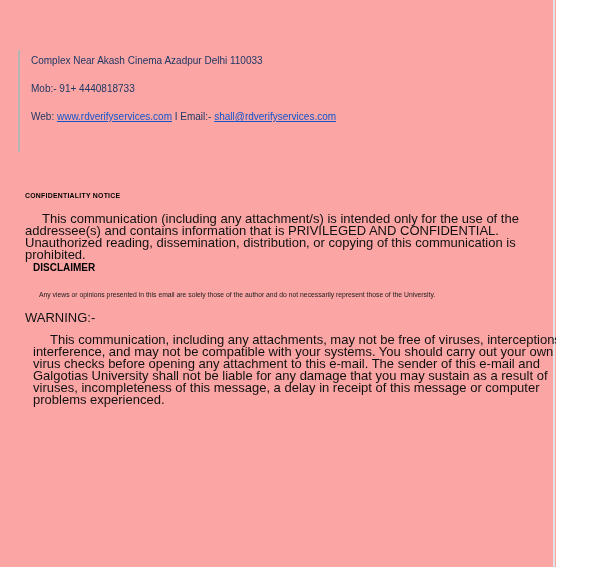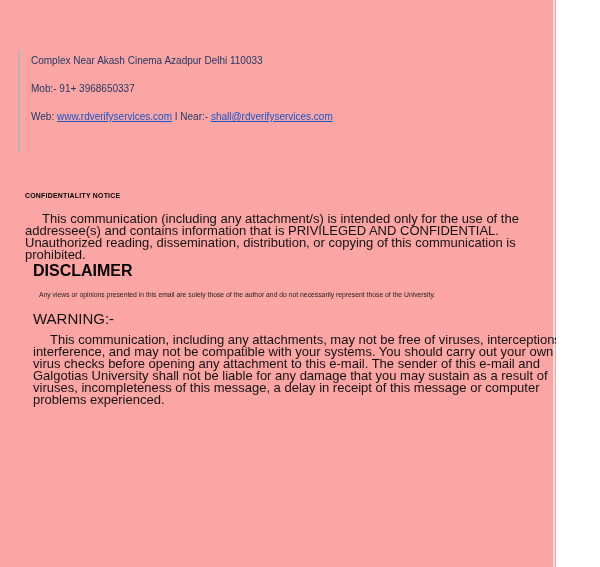--- a/index.html
+++ b/index.html
@@ -56,54 +56,54 @@
     font-size: 13px;
     line-height: 12px;
     text-indent: 17px;
     width: 545px;
     color: #111111;
     text-align: left;
   }
   .conf-body { top: 213px; left: 0; }
   .disclaimer-heading {
     top: 262px; left: 8px;
-    font-size: 16px;
+    font-size: 10px;
     font-weight: bold;
     color: #000000;
     white-space: nowrap;
   }
   .disclaimer-body {
     top: 290px; left: 14px;
     font-size: 6.8px;
     line-height: 9px;
     width: 520px;
     color: #1c1c1c;
   }
   .warning-heading {
-    top: 310px; left: 8px;
-    font-size: 15px;
+    top: 310px; left: 0;
+    font-size: 13px;
     font-weight: normal;
     color: #111111;
     white-space: nowrap;
   }
   .warning-body { top: 334px; left: 8px; }
 </style>
 </head>
 <body>
 
 <div class="page">
 
   <div class="right-edge"></div>
 
   <div class="quote-bar"></div>
 
   <div class="signature">
     <p>Complex Near Akash Cinema Azadpur Delhi 110033</p>
-    <p>Mob:- 91+ 3968650337</p>
-    <p><span>Web: </span><a href="#">www.rdverifyservices.com</a><span> I Near:- </span><a href="#">shall@rdverifyservices.com</a></p>
+    <p>Mob:- 91+ 4440818733</p>
+    <p><span>Web: </span><a href="#">www.rdverifyservices.com</a><span> I Email:- </span><a href="#">shall@rdverifyservices.com</a></p>
   </div>
 
   <div class="notices">
     <div class="conf-heading">CONFIDENTIALITY NOTICE</div>
     <p class="body-para conf-body">This communication (including any attachment/s) is intended only for the use of the addressee(s) and contains information that is PRIVILEGED AND CONFIDENTIAL. Unauthorized reading, dissemination, distribution, or copying of this communication is prohibited.</p>
 
     <div class="disclaimer-heading">DISCLAIMER</div>
     <p class="disclaimer-body">Any views or opinions presented in this email are solely those of the author and do not necessarily represent those of the University.</p>
 
     <div class="warning-heading">WARNING:-</div>

